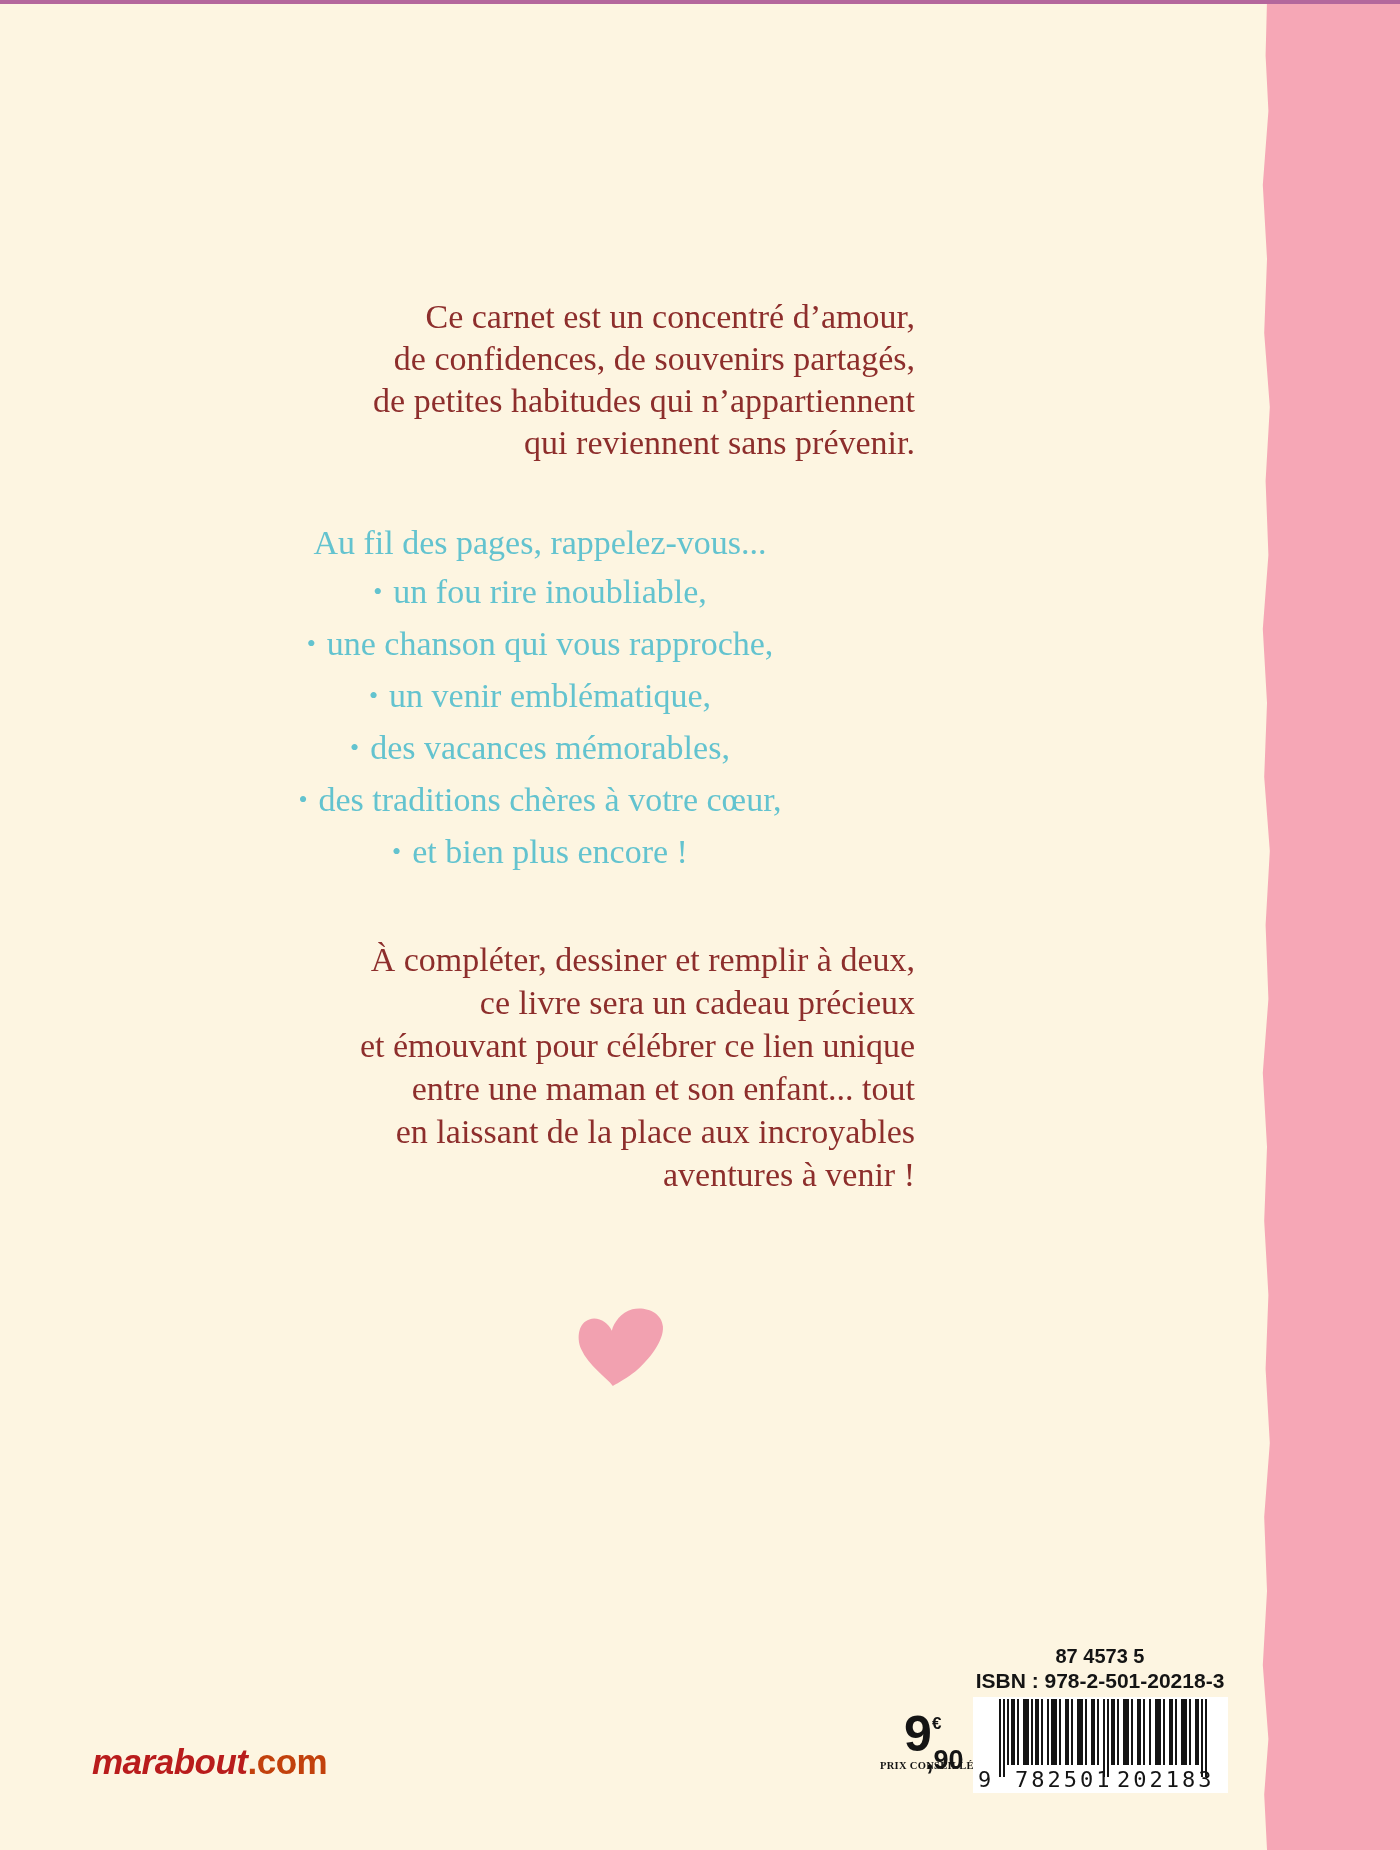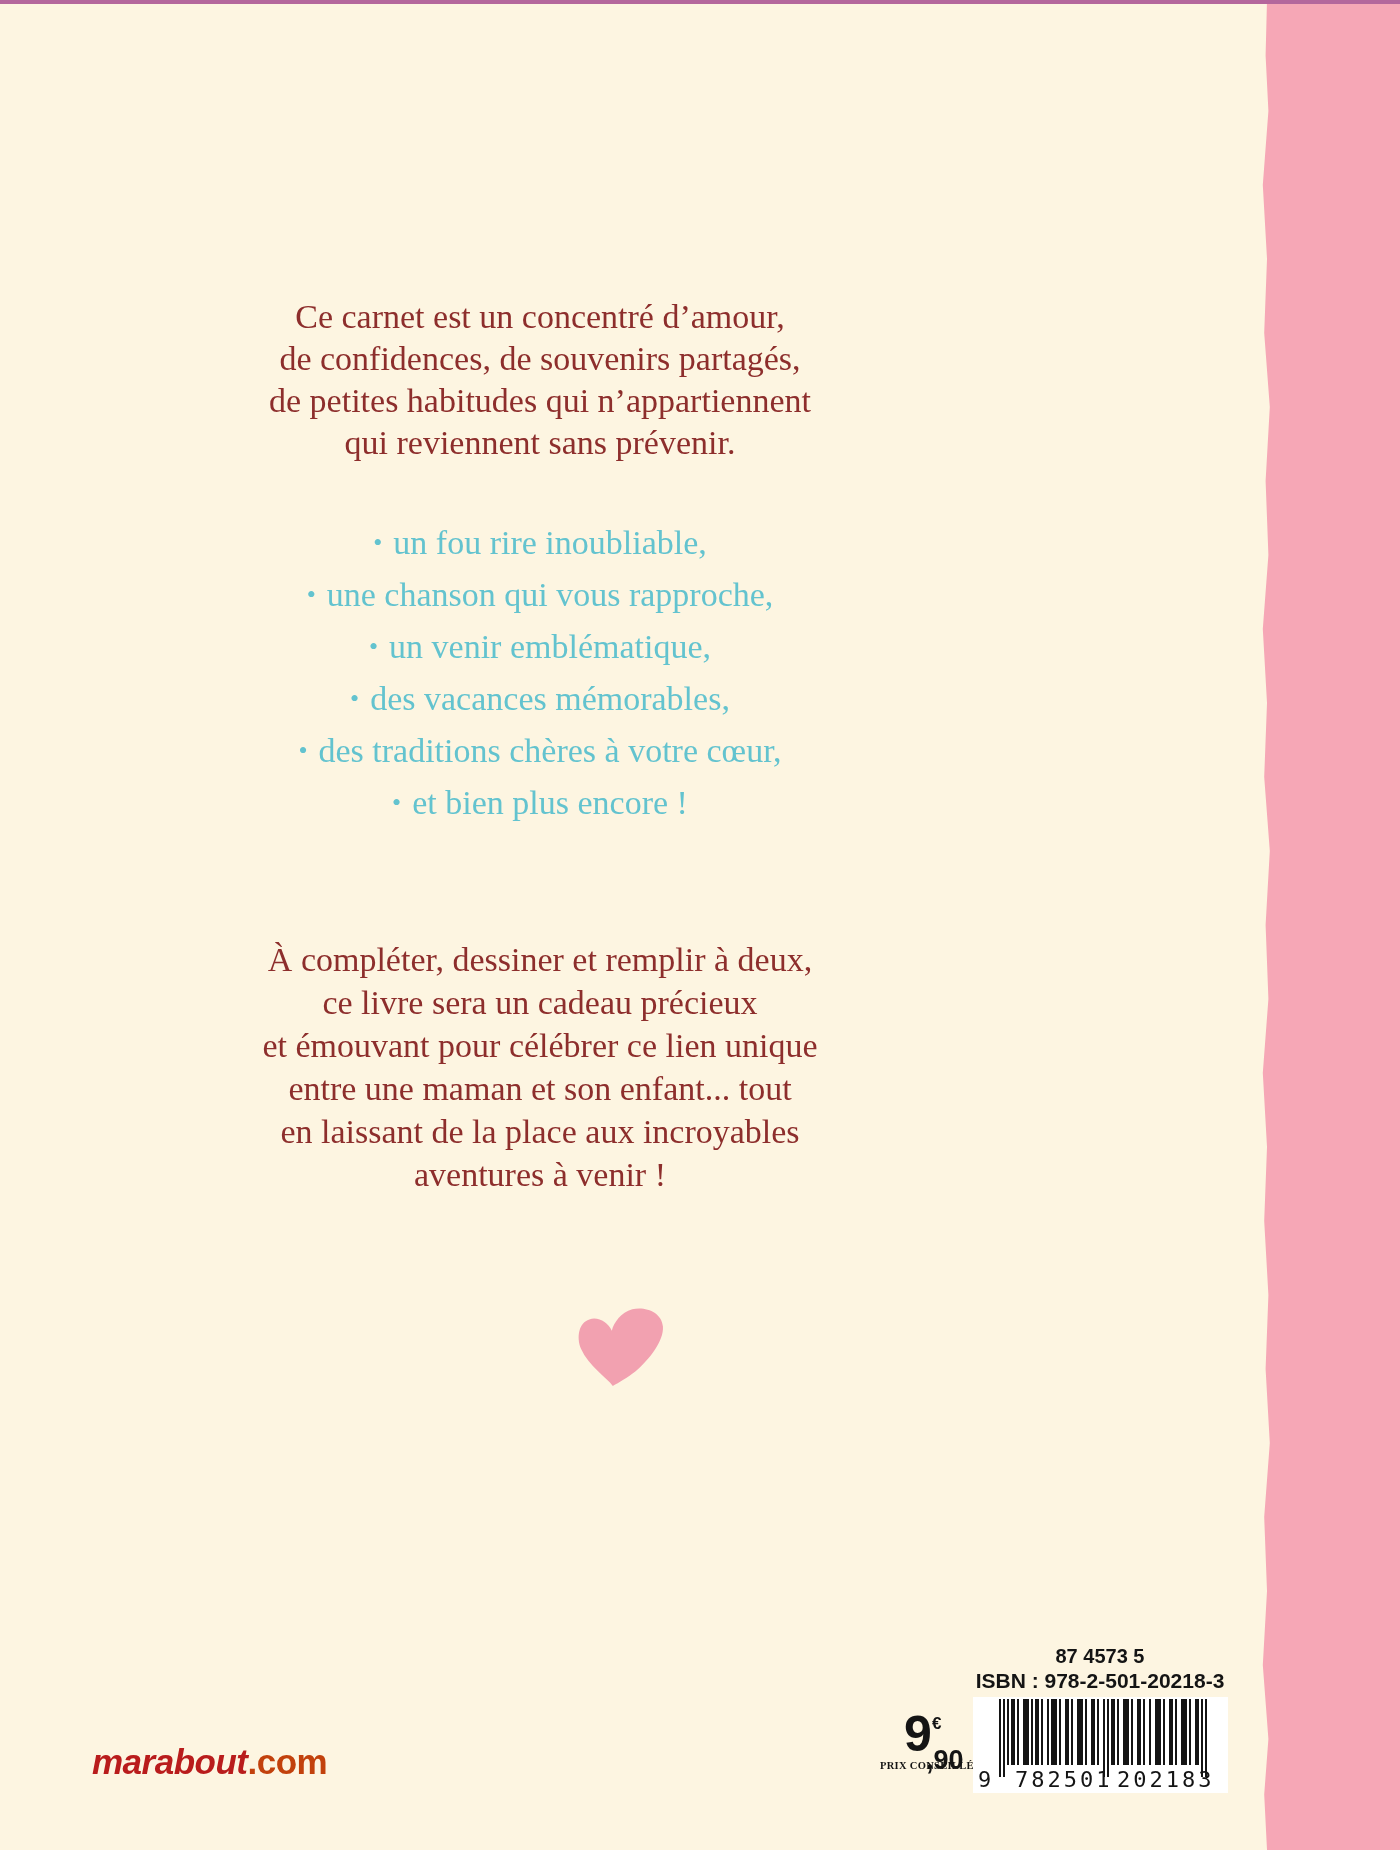--- a/index.html
+++ b/index.html
@@ -28,20 +28,21 @@
     background:var(--stripe);z-index:1;
     clip-path:polygon(100% 0,100% 100%,5% 100%,3% 97%,6% 94%,2% 90%,5% 86%,3% 82%,7% 78%,4% 74%,6% 70%,3% 66%,5% 62%,2% 58%,6% 54%,4% 50%,7% 46%,3% 42%,5% 38%,2% 34%,6% 30%,4% 26%,7% 22%,3% 18%,5% 14%,2% 10%,6% 6%,4% 3%,5% 0);
   }
   .blurb{
     position:absolute;left:165px;width:750px;text-align:center;
   }
   .para{
     color:var(--maroon);
     font-size:34px;
     line-height:42px;
+    text-align:right;
   }
   .para-1{top:296px;}
   .para-2{top:938px;line-height:43px;}
   .highlights{
     top:518px;
     color:var(--teal);
     font-size:34px;
     line-height:49px;
   }
   .bullet{
@@ -111,20 +112,21 @@
 <div class="side-stripe"></div>
 
 <div class="blurb para para-1">
   <div>Ce carnet est un concentré d’amour,</div>
   <div>de confidences, de souvenirs partagés,</div>
   <div>de petites habitudes qui n’appartiennent</div>
   <div>qui reviennent sans prévenir.</div>
 </div>
 
 <div class="blurb highlights">
+  <div>Au fil des pages, rappelez-vous...</div>
   <div><span class="bullet">•</span><span>un fou rire inoubliable,</span></div>
   <div><span class="bullet">•</span><span>une chanson qui vous rapproche,</span></div>
   <div><span class="bullet">•</span><span>un venir emblématique,</span></div>
   <div><span class="bullet">•</span><span>des vacances mémorables,</span></div>
   <div><span class="bullet">•</span><span>des traditions chères à votre cœur,</span></div>
   <div><span class="bullet">•</span><span>et bien plus encore !</span></div>
 </div>
 
 <div class="blurb para para-2">
   <div>À compléter, dessiner et remplir à deux,</div>

